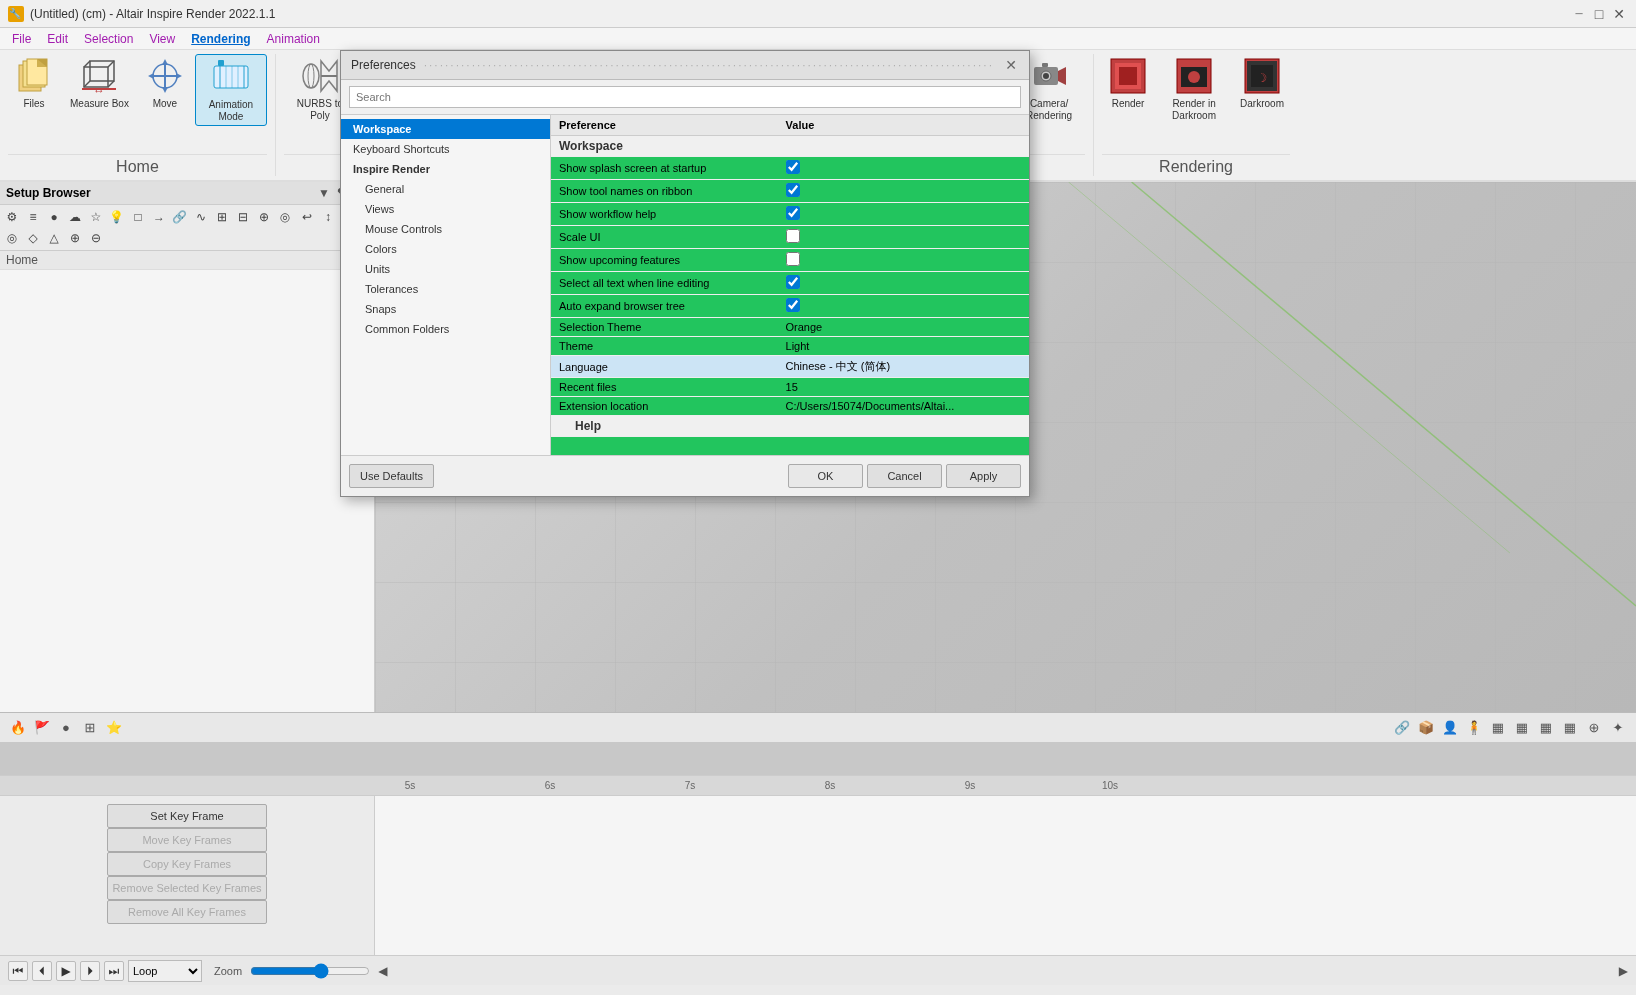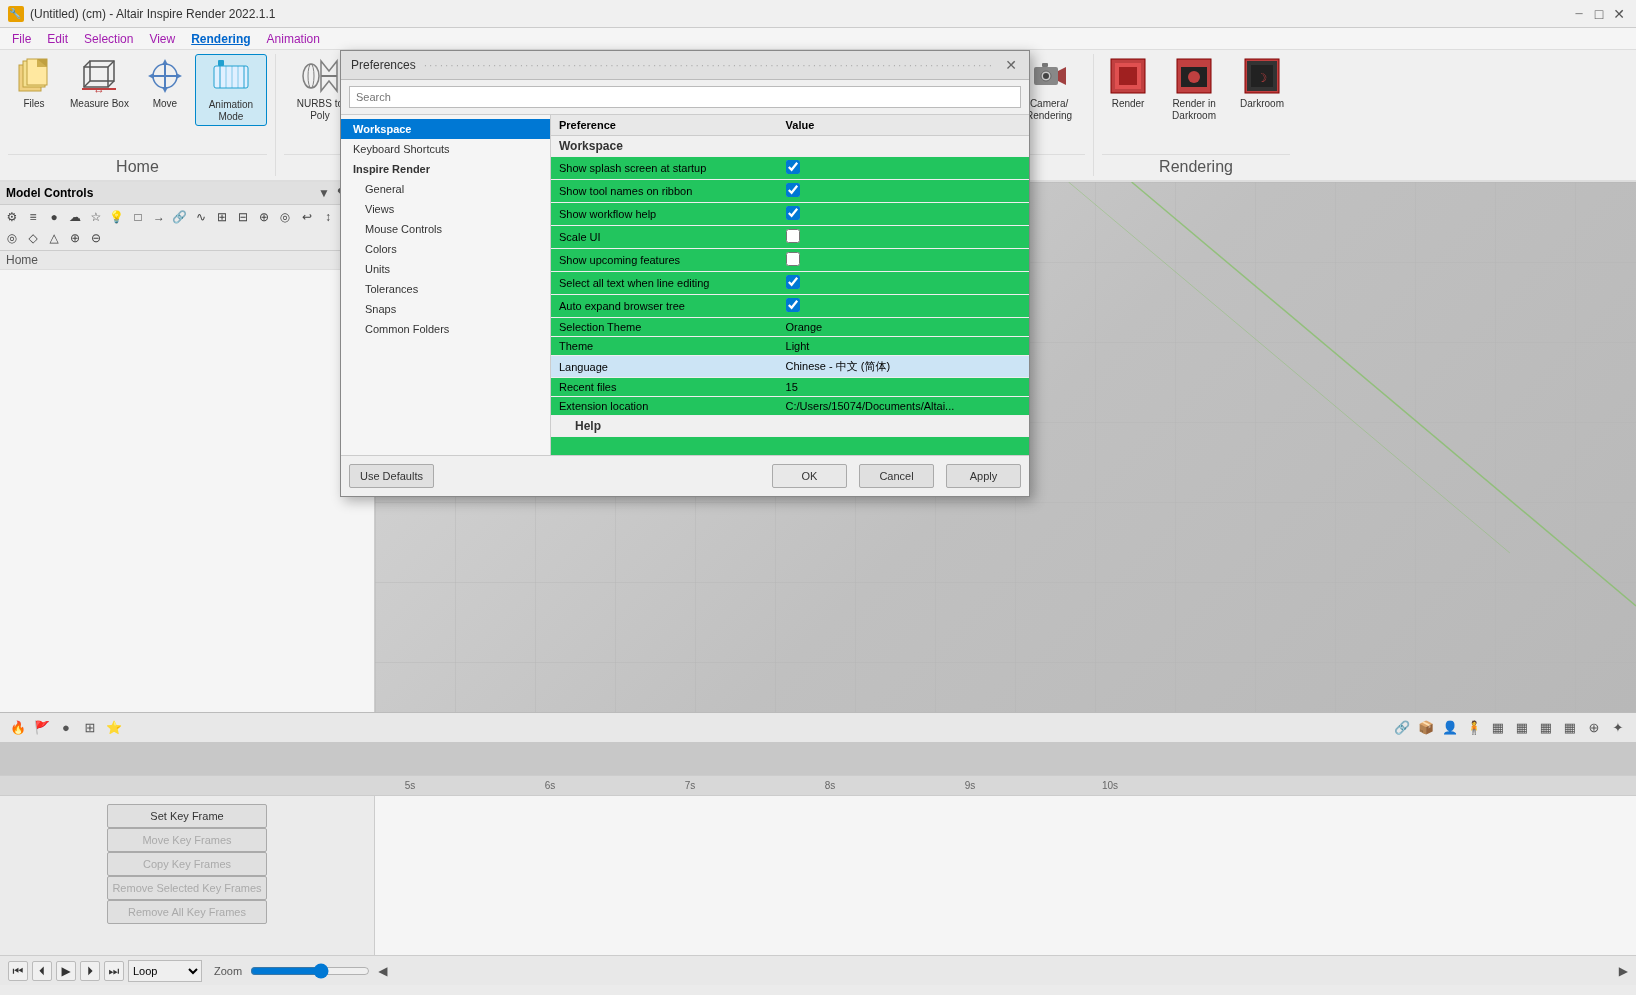--- a/index.html
+++ b/index.html
@@ -346,21 +346,21 @@
 
     #pref-footer {
       padding: 8px;
       border-top: 1px solid #ccc;
       display: flex;
       justify-content: space-between;
       align-items: flex-end;
       background: #f0f0f0;
     }
     #pref-footer-left { }
-    #pref-footer-right { display: flex; gap: 12px; }
+    #pref-footer-right { display: flex; gap: 4px; }
 
     .pref-btn {
       min-width: 75px;
       height: 24px;
       background: #e0e0e0;
       border: 1px solid #aaa;
       border-radius: 2px;
       cursor: pointer;
       font-size: 11px;
       color: #333;
@@ -637,21 +637,21 @@
       </div>
       <div class="ribbon-group-label">Rendering</div>
     </div>
   </div>
 </div>
 
 <div id="main-area" style="height: 530px;">
 
   <div id="model-browser">
     <div id="model-browser-header">
-      <span>Model Controls</span>
+      <span>Setup Browser</span>
       <div class="header-icons">
         <span class="header-icon">▼</span>
         <span class="header-icon">✎</span>
         <span class="header-icon">✕</span>
       </div>
     </div>
     <div id="model-browser-toolbar">
       <span class="tb-icon">⚙</span>
       <span class="tb-icon">≡</span>
       <span class="tb-icon">●</span>

